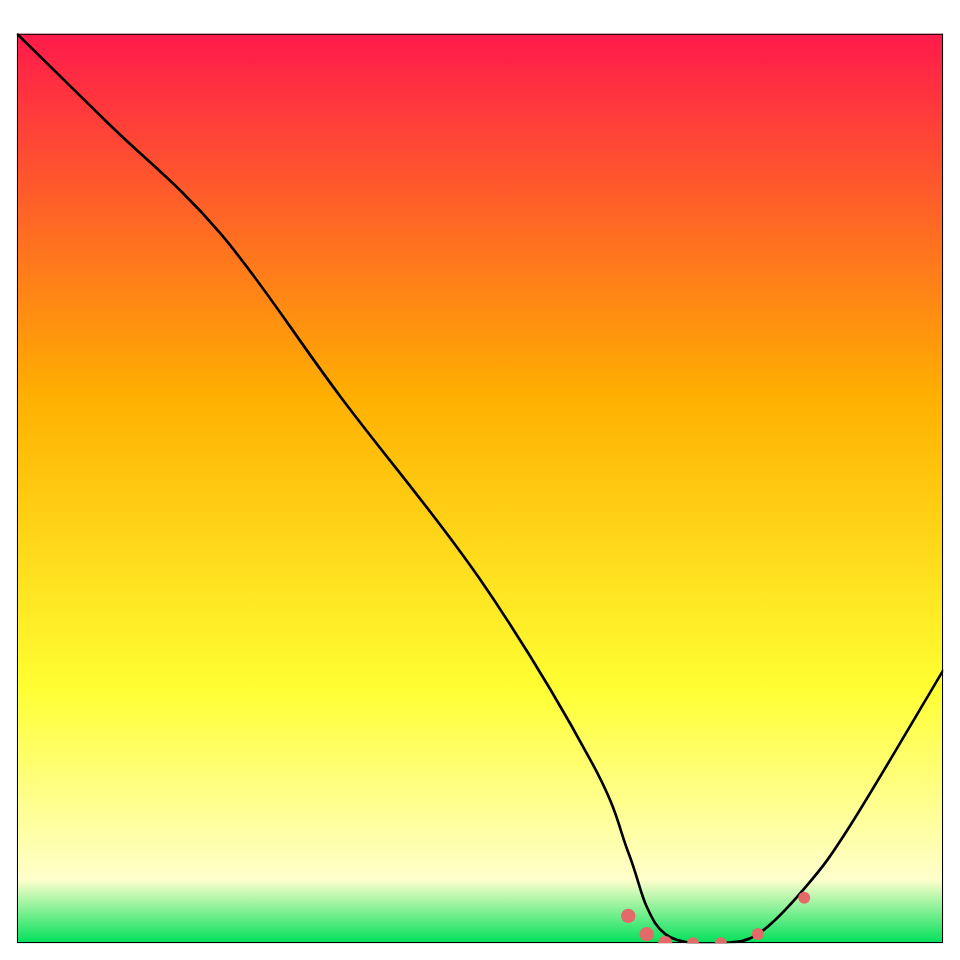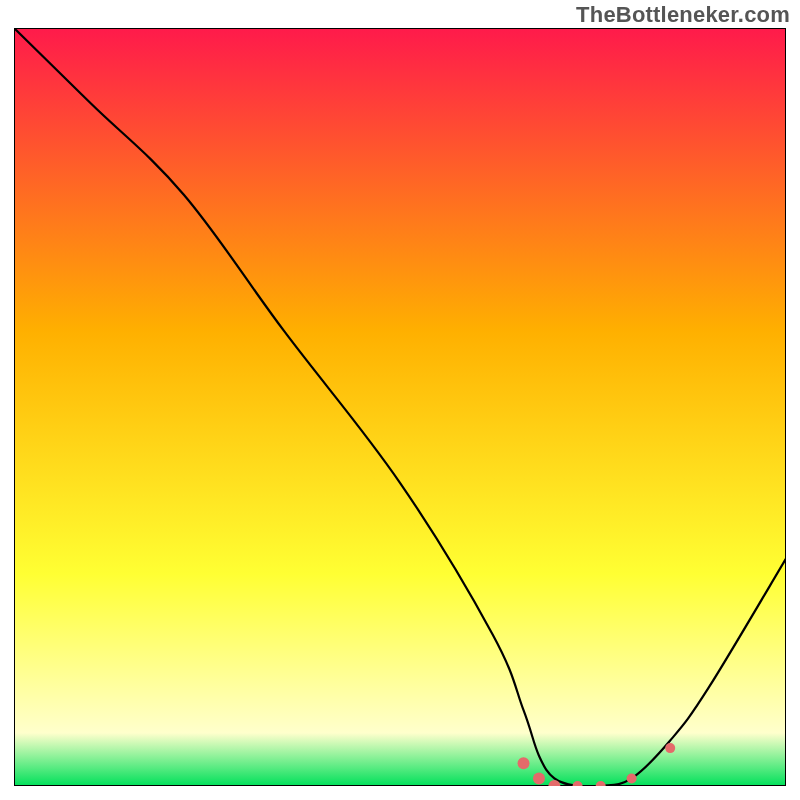--- a/index.html
+++ b/index.html
@@ -33,21 +33,20 @@
     top: 28px;
     width: 772px;
     height: 758px;
   }
   svg { display: block; }
 </style>
 </head>
 <body>
 
 <div class="chart-wrap">
-  <div class="watermark">TheBottleneker.com</div>
   <div class="plot">
     <svg id="chart-svg" width="772" height="758" viewBox="0 0 772 758" preserveAspectRatio="none">
       <defs>
         <linearGradient id="bg-grad" x1="0" y1="0" x2="0" y2="1">
           <stop id="g0" offset="0%" stop-color="#ff1a4b"></stop>
           <stop id="g1" offset="40%" stop-color="#ffb000"></stop>
           <stop id="g2" offset="72%" stop-color="#ffff33"></stop>
           <stop id="g3" offset="93%" stop-color="#ffffcc"></stop>
           <stop id="g4" offset="100%" stop-color="#00e05a"></stop>
         </linearGradient>

